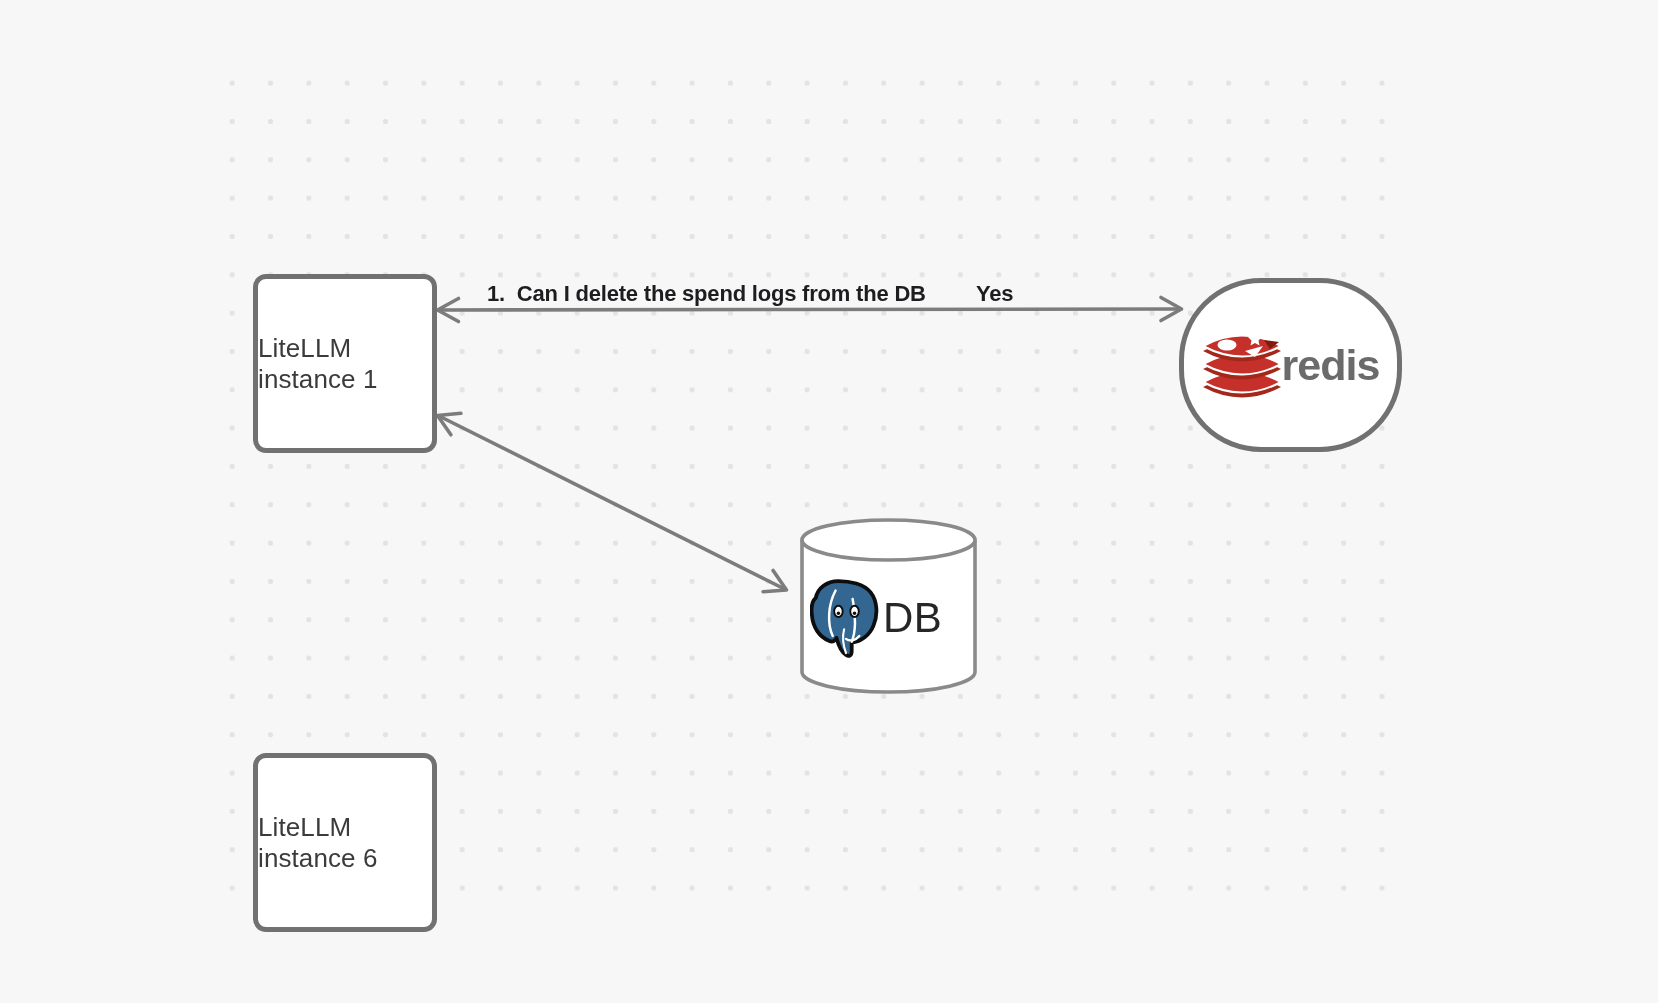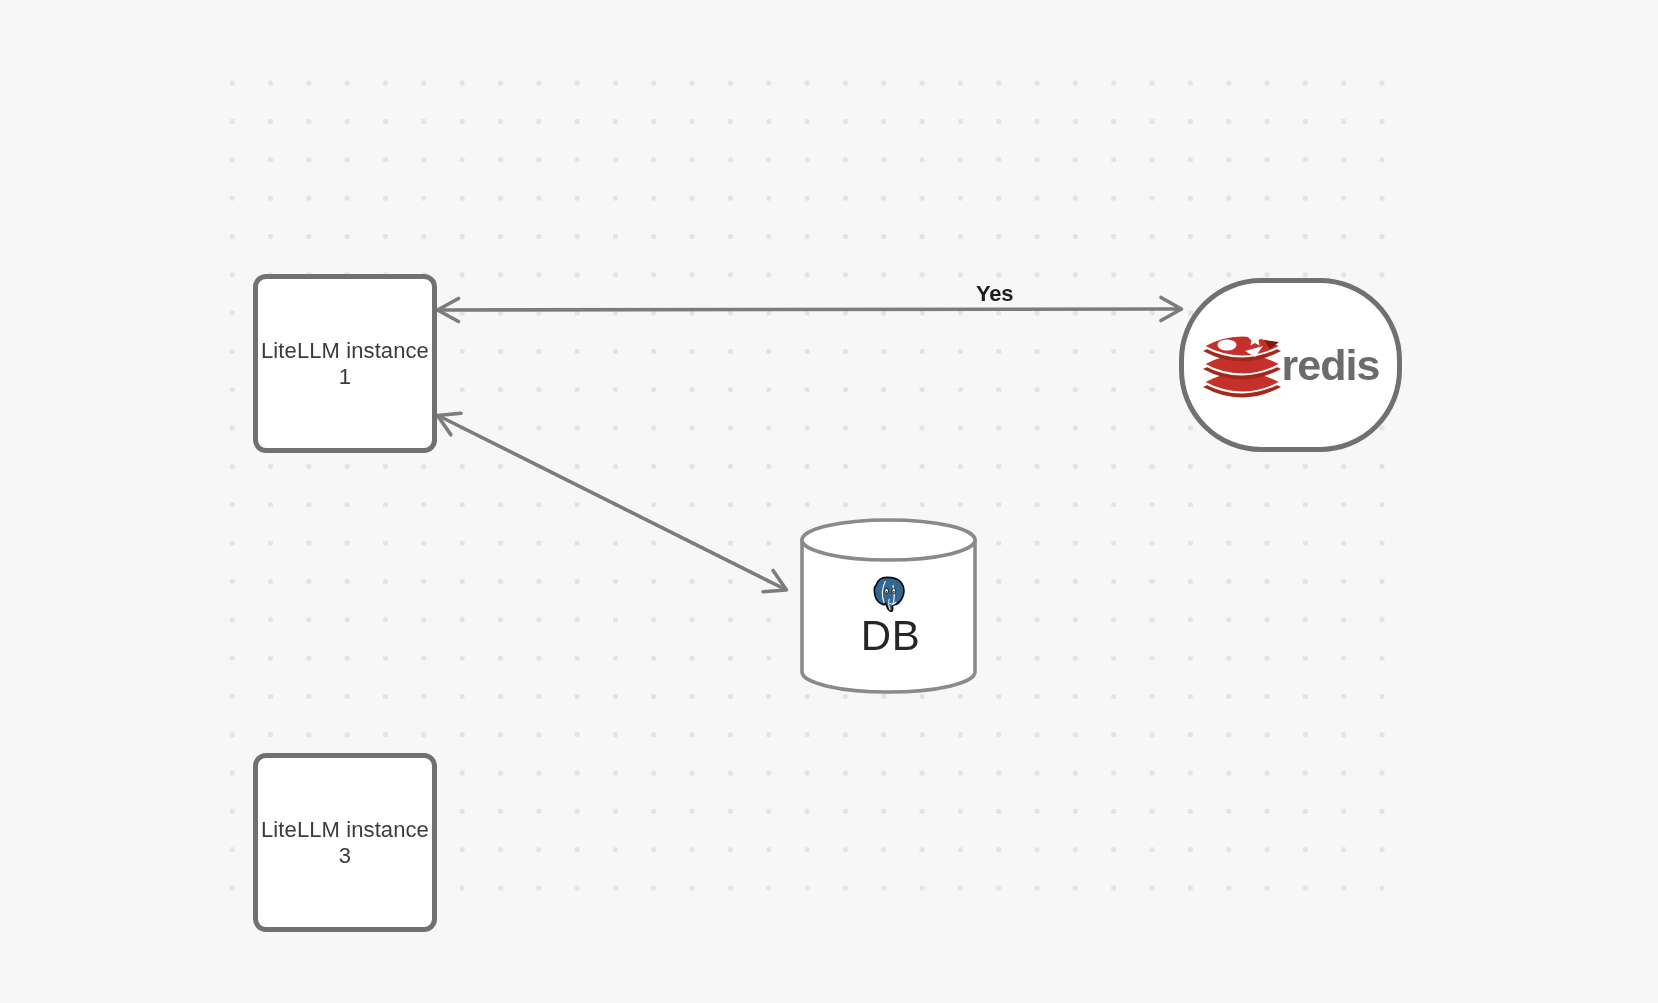--- a/index.html
+++ b/index.html
@@ -24,24 +24,23 @@
   .inst-box {
     position: absolute;
     left: 253px;
     width: 184px; height: 179px;
     background: #ffffff;
     border: 5px solid #717171;
     border-radius: 13px;
     display: flex; align-items: center; justify-content: center;
   }
   .inst-box .inst-label {
-    font-size: 22px;
+    font-size: 26px;
     color: #3b3b3b;
     letter-spacing: 0.1px;
-    text-align: center;
   }
   #box1 { top: 274px; }
   #box2 { top: 512px; }
   #box3 { top: 753px; }
 
   .redis-node {
     position: absolute;
     left: 1179px; top: 278px;
     width: 223px; height: 174px;
     background: #ffffff;
@@ -59,21 +58,21 @@
   }
   .db-node {
     position: absolute;
     left: 799px; top: 518px;
     width: 179px; height: 178px;
   }
   .db-content {
     position: absolute;
     left: 810px; top: 576px;
     width: 160px; height: 84px;
-    display: flex; align-items: center; flex-direction: column;
+    display: flex; align-items: center;
   }
   .db-label {
     font-size: 42px;
     font-weight: 500;
     color: #262626;
     letter-spacing: 0.5px;
     margin-left: 1px;
   }
   .edges-layer {
     position: absolute;
@@ -110,21 +109,21 @@
       <line x1="441" y1="417" x2="783.5" y2="588.5"></line>
       <path d="M 460.9 413.3 L 437.5 415.5 L 450.9 434.8"></path>
       <path d="M 763.1 591.7 L 786.5 590 L 773.1 570.5"></path>
     </g>
   </svg>
 
   <div class="inst-box" id="box1">
     <span class="inst-label">LiteLLM instance 1</span>
   </div>
   <div class="inst-box" id="box3">
-    <span class="inst-label">LiteLLM instance 3</span>
+    <span class="inst-label">LiteLLM instance 6</span>
   </div>
 
   <div class="redis-node">
     <svg width="80" height="68" viewBox="0 0 80 68">
 
       <path d="M1 56 Q40 35 79 56 Q40 77 1 56 Z" fill="#A32819"></path>
       <path d="M1 51 Q40 30 79 51 Q40 72 1 51 Z" fill="#C6302B" stroke="#ffffff" stroke-width="2"></path>
 
       <path d="M1 38 Q40 17 79 38 Q40 59 1 38 Z" fill="#A32819"></path>
       <path d="M1 33 Q40 12 79 33 Q40 54 1 33 Z" fill="#C6302B" stroke="#ffffff" stroke-width="2"></path>
@@ -152,15 +151,16 @@
       <path d="M38 79 C35 71 34 62 36 54" stroke="#ffffff" stroke-width="2.2" fill="none" stroke-linecap="round"></path>
       <ellipse cx="30" cy="35" rx="4.5" ry="6" fill="#ffffff" stroke="#0d0d0d" stroke-width="2"></ellipse>
       <circle cx="30" cy="37" r="1.8" fill="#0d0d0d"></circle>
       <ellipse cx="47" cy="35" rx="4.5" ry="6" fill="#ffffff" stroke="#0d0d0d" stroke-width="2"></ellipse>
       <circle cx="47" cy="37" r="1.8" fill="#0d0d0d"></circle>
       <path d="M52 61 C48 66 42 67 38 64" stroke="#ffffff" stroke-width="2.4" fill="none" stroke-linecap="round"></path>
     </svg>
     <span class="db-label">DB</span>
   </div>
 
+  <div class="edge-label" id="edge1-label">1.  Can I delete the spend logs from the DB</div>
   <div class="edge-label" id="edge1-response">Yes</div>
 
 </div>
 
 </body></html>

